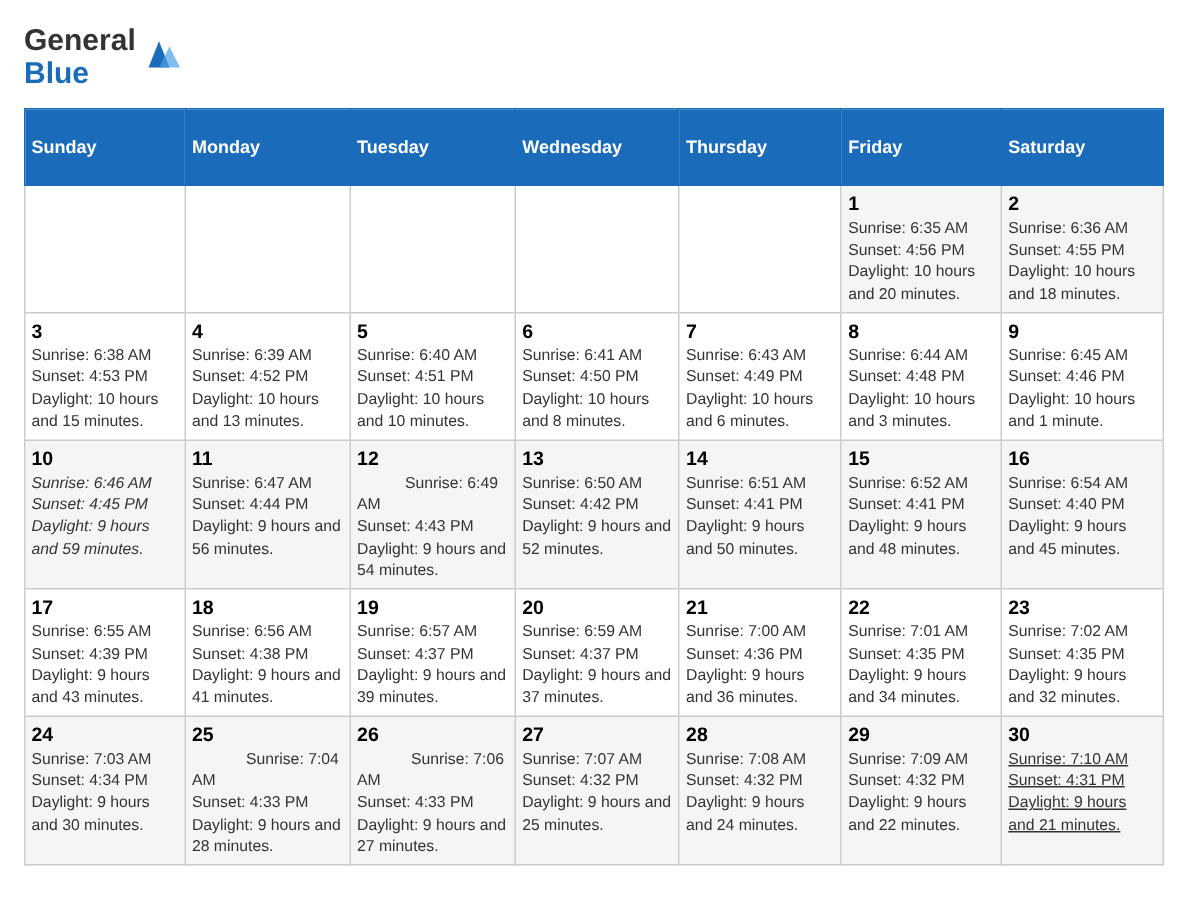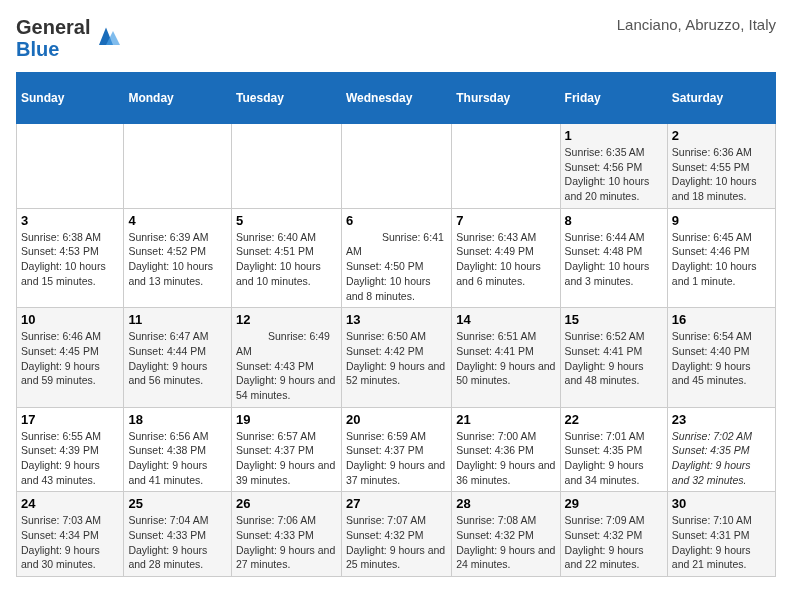--- a/index.html
+++ b/index.html
@@ -98,21 +98,20 @@
           <span class="logo-blue">Blue</span>
         </span>
         <svg class="logo-icon" viewBox="0 0 40 40">
           <polygon points="10,30 20,5 30,30" fill="#1a6cba"></polygon>
           <polygon points="20,30 30,10 40,30" fill="#4aa0e6" opacity="0.7"></polygon>
         </svg>
       </div>
     </div>
   </div>
   <div class="title-block">
-    <div class="location">Lanciano, Abruzzo, Italy</div>
   </div>
 </div>
 
 <table>
   <thead>
     <tr id="header-row">
         <th>Sunday</th>
         <th>Monday</th>
         <th>Tuesday</th>
         <th>Wednesday</th>
@@ -138,35 +137,35 @@
       <tr>
         <td><span class="day-num">3</span><span class="day-info" style="white-space: pre-line;">Sunrise: 6:38 AM
 Sunset: 4:53 PM
 Daylight: 10 hours and 15 minutes.</span></td>
         <td><span class="day-num">4</span><span class="day-info" style="white-space: pre-line;">Sunrise: 6:39 AM
 Sunset: 4:52 PM
 Daylight: 10 hours and 13 minutes.</span></td>
         <td><span class="day-num">5</span><span class="day-info" style="white-space: pre-line;">Sunrise: 6:40 AM
 Sunset: 4:51 PM
 Daylight: 10 hours and 10 minutes.</span></td>
-        <td><span class="day-num">6</span><span class="day-info" style="white-space: pre-line; margin-left: 36px;">Sunrise: 6:41 AM
+        <td><span class="day-num">6</span><span class="day-info" style="white-space: pre-line;">Sunrise: 6:41 AM
 Sunset: 4:50 PM
 Daylight: 10 hours and 8 minutes.</span></td>
         <td><span class="day-num">7</span><span class="day-info" style="white-space: pre-line;">Sunrise: 6:43 AM
 Sunset: 4:49 PM
 Daylight: 10 hours and 6 minutes.</span></td>
         <td><span class="day-num">8</span><span class="day-info" style="white-space: pre-line; margin-top: 29px;">Sunrise: 6:44 AM
 Sunset: 4:48 PM
 Daylight: 10 hours and 3 minutes.</span></td>
         <td><span class="day-num">9</span><span class="day-info" style="white-space: pre-line;">Sunrise: 6:45 AM
 Sunset: 4:46 PM
 Daylight: 10 hours and 1 minute.</span></td>
       </tr>
       <tr>
-        <td><span class="day-num">10</span><span class="day-info" style="white-space: pre-line;">Sunrise: 6:46 AM
+        <td><span class="day-num">10</span><span class="day-info" style="white-space: pre-line; font-style: italic;">Sunrise: 6:46 AM
 Sunset: 4:45 PM
 Daylight: 9 hours and 59 minutes.</span></td>
         <td><span class="day-num">11</span><span class="day-info" style="white-space: pre-line;">Sunrise: 6:47 AM
 Sunset: 4:44 PM
 Daylight: 9 hours and 56 minutes.</span></td>
         <td><span class="day-num">12</span><span class="day-info" style="white-space: pre-line; margin-left: 32px;">Sunrise: 6:49 AM
 Sunset: 4:43 PM
 Daylight: 9 hours and 54 minutes.</span></td>
         <td><span class="day-num">13</span><span class="day-info" style="white-space: pre-line;">Sunrise: 6:50 AM
 Sunset: 4:42 PM
@@ -193,41 +192,41 @@
 Daylight: 9 hours and 39 minutes.</span></td>
         <td><span class="day-num">20</span><span class="day-info" style="white-space: pre-line;">Sunrise: 6:59 AM
 Sunset: 4:37 PM
 Daylight: 9 hours and 37 minutes.</span></td>
         <td><span class="day-num">21</span><span class="day-info" style="white-space: pre-line;">Sunrise: 7:00 AM
 Sunset: 4:36 PM
 Daylight: 9 hours and 36 minutes.</span></td>
         <td><span class="day-num">22</span><span class="day-info" style="white-space: pre-line;">Sunrise: 7:01 AM
 Sunset: 4:35 PM
 Daylight: 9 hours and 34 minutes.</span></td>
-        <td><span class="day-num">23</span><span class="day-info" style="white-space: pre-line; font-style: italic;">Sunrise: 7:02 AM
+        <td><span class="day-num">23</span><span class="day-info" style="white-space: pre-line;">Sunrise: 7:02 AM
 Sunset: 4:35 PM
 Daylight: 9 hours and 32 minutes.</span></td>
       </tr>
       <tr>
         <td><span class="day-num">24</span><span class="day-info" style="white-space: pre-line;">Sunrise: 7:03 AM
 Sunset: 4:34 PM
 Daylight: 9 hours and 30 minutes.</span></td>
-        <td><span class="day-num">25</span><span class="day-info" style="white-space: pre-line;">Sunrise: 7:04 AM
+        <td><span class="day-num">25</span><span class="day-info" style="white-space: pre-line; margin-left: 36px;">Sunrise: 7:04 AM
 Sunset: 4:33 PM
 Daylight: 9 hours and 28 minutes.</span></td>
-        <td><span class="day-num">26</span><span class="day-info" style="white-space: pre-line;">Sunrise: 7:06 AM
+        <td><span class="day-num">26</span><span class="day-info" style="white-space: pre-line; margin-left: 36px;">Sunrise: 7:06 AM
 Sunset: 4:33 PM
 Daylight: 9 hours and 27 minutes.</span></td>
         <td><span class="day-num">27</span><span class="day-info" style="white-space: pre-line;">Sunrise: 7:07 AM
 Sunset: 4:32 PM
 Daylight: 9 hours and 25 minutes.</span></td>
         <td><span class="day-num">28</span><span class="day-info" style="white-space: pre-line;">Sunrise: 7:08 AM
 Sunset: 4:32 PM
 Daylight: 9 hours and 24 minutes.</span></td>
         <td><span class="day-num">29</span><span class="day-info" style="white-space: pre-line;">Sunrise: 7:09 AM
 Sunset: 4:32 PM
 Daylight: 9 hours and 22 minutes.</span></td>
-        <td><span class="day-num">30</span><span class="day-info" style="white-space: pre-line;">Sunrise: 7:10 AM
+        <td><span class="day-num">30</span><span class="day-info" style="white-space: pre-line; text-decoration: underline;">Sunrise: 7:10 AM
 Sunset: 4:31 PM
 Daylight: 9 hours and 21 minutes.</span></td>
       </tr>
     </tbody>
 </table>
 
 </body></html>

